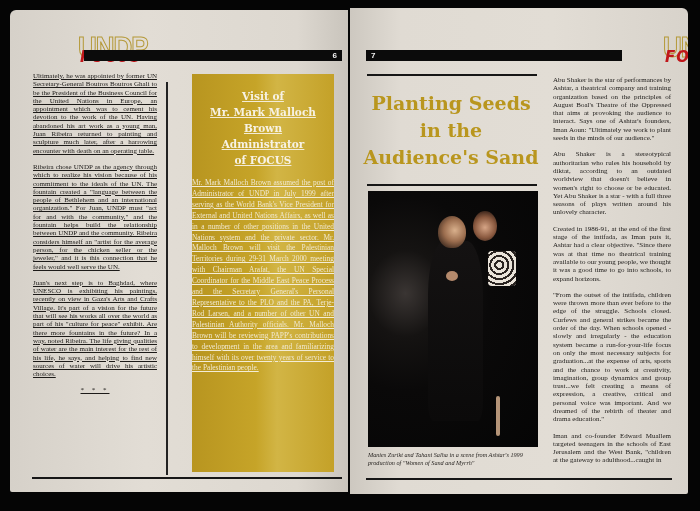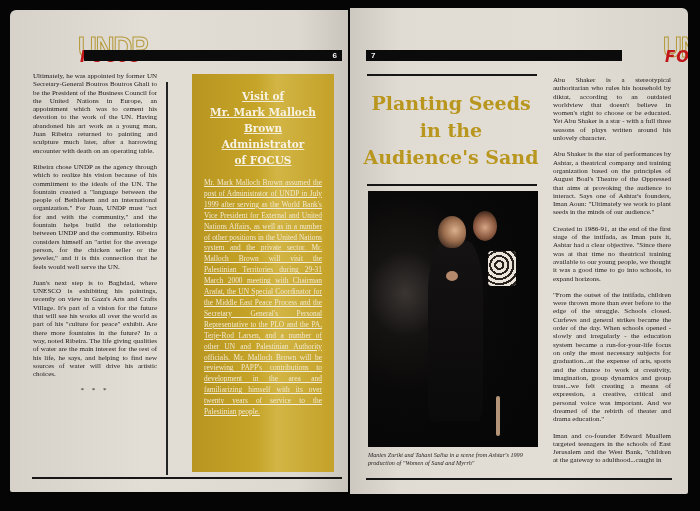--- a/index.html
+++ b/index.html
@@ -25,21 +25,21 @@
 
   .col { position: absolute; font-size: 7px; line-height: 8.3px; color: #1c1a18; text-align: justify; }
   .col p { margin-bottom: 8px; }
   .stars { text-align: center; letter-spacing: 3px; font-size: 7px; }
 
   .vrule { position: absolute; width: 1.5px; background: #222; }
   .hrule { position: absolute; height: 1.5px; background: #161616; }
 
   .sidebar { position: absolute; background: linear-gradient(90deg, #b89520 0%, #c6a428 45%, #d2b545 60%, #c4a128 100%); color: #f3ecd6; }
   .sidebar h2 { font-family: "DejaVu Serif", serif; font-weight: bold; text-align: center; font-size: 10.5px; line-height: 16px; color: #f7f2e4; margin: 14px 6px 10px; }
-  .sidebar .body { font-size: 7.4px; line-height: 10.9px; text-align: justify; padding: 0 12px; color: #f0e8cf; }
+  .sidebar .body { font-size: 7.4px; line-height: 10.9px; text-align: justify; padding: 0 0; color: #f0e8cf; }
 
   .headline { position: absolute; font-family: "DejaVu Serif", serif; font-weight: bold; color: #b9961e; text-align: center; font-size: 19px; line-height: 27px; }
 
   .photo { position: absolute; background: radial-gradient(ellipse at 22% 40%, #3a3533 0%, #151312 20%, #0a0909 45%, #050505 100%); overflow: hidden; }
   .photo .fig1 { position: absolute; left: 70px; top: 25px; width: 28px; height: 32px; border-radius: 50% 50% 45% 45%; background: radial-gradient(circle at 60% 45%, #d9b08c 0%, #9c6e4f 45%, #2a1c15 90%); }
   .photo .fig2 { position: absolute; left: 105px; top: 20px; width: 24px; height: 30px; border-radius: 50%; background: radial-gradient(circle at 50% 55%, #d6a586 0%, #8b5a40 50%, #1a0f0b 95%); }
   .photo .body1 { position: absolute; left: 60px; top: 50px; width: 55px; height: 180px; background: linear-gradient(180deg, #141212 0%, #0b0a0a 100%); border-radius: 30% 30% 10% 10%; }
   .photo .cloth { position: absolute; left: 120px; top: 60px; width: 28px; height: 35px; background: repeating-radial-gradient(circle at 40% 40%, #e9e3d9 0 3px, #2a2421 3px 5px); border-radius: 4px; }
   .photo .hand { position: absolute; left: 78px; top: 80px; width: 12px; height: 10px; border-radius: 50%; background: #b58a6c; }
   .photo .leg { position: absolute; left: 128px; top: 205px; width: 4px; height: 40px; background: #b49478; border-radius: 2px; }
@@ -51,21 +51,21 @@
 
 <div class="page page-left">
   <div class="logo" style="left:22px; top:23px;">
     <span class="undp">UNDP</span>
     <span class="focus">FOCUS</span>
   </div>
   <div class="bar" style="left:74px; top:40px; width:258px;">
     <span class="pagenum" style="right:5px;">6</span>
   </div>
 
-  <div class="col" style="left:23px; top:62px; width:124px;">
+  <div class="col" style="left:23px; top:62px; width:124px;text-decoration:underline;">
     <p>Ultimately, he was appointed by former UN Secretary-General Boutros Boutros Ghali to be the President of the Business Council for the United Nations in Europe, an appointment which was to cement his devotion to the work of the UN. Having abandoned his art work as a young man, Juan Ribeira returned to painting and sculpture much later, after a harrowing encounter with death on an operating table.</p>
     <p>Ribeira chose UNDP as the agency through which to realize his vision because of his commitment to the ideals of the UN. The fountain created a "language between the people of Bethlehem and an international organization." For Juan, UNDP must "act for and with the community," and the fountain helps build the relationship between UNDP and the community. Ribeira considers himself an "artist for the average person, for the chicken seller or the jeweler," and it is this connection that he feels would well serve the UN.</p>
     <p>Juan's next step is to Baghdad, where UNESCO is exhibiting his paintings, recently on view in Gaza's Arts and Crafts Village. It's part of a vision for the future that will see his works all over the world as part of his "culture for peace" exhibit. Are there more fountains in the future? In a way, noted Ribeira. The life giving qualities of water are the main interest for the rest of his life, he says, and helping to find new sources of water will drive his artistic choices.</p>
     <div class="stars">* * *</div>
   </div>
 
   <div class="vrule" style="left:156px; top:72px; height:393px;"></div>
 
   <div class="sidebar" style="left:182px; top:64px; width:142px; height:398px;text-decoration:underline;">
     <h2>
@@ -101,21 +101,21 @@
     <div class="body1"></div>
     <div class="fig1"></div>
     <div class="fig2"></div>
     <div class="cloth"></div>
     <div class="hand"></div>
     <div class="leg"></div>
   </div>
   <div class="caption" style="left:18px; top:443px; width:172px;">Manies Zurikt and Tahani Salha in a scene from Ashtar's 1999 production of "Women of Sand and Myrrh"</div>
 
   <div class="col" style="left:203px; top:68px; width:118px;">
+    <p>Abu Shaker is the star of performances by Ashtar, a theatrical company and training organization based on the principles of August Boal's Theatre of the Oppressed that aims at provoking the audience to interact. Says one of Ashtar's founders, Iman Aoun: "Ultimately we work to plant seeds in the minds of our audience."</p>
     <p>Abu Shaker is a stereotypical authoritarian who rules his household by diktat, according to an outdated worldview that doesn't believe in women's right to choose or be educated. Yet Abu Shaker is a star - with a full three seasons of plays written around his unlovely character.</p>
-    <p>Abu Shaker is the star of performances by Ashtar, a theatrical company and training organization based on the principles of August Boal's Theatre of the Oppressed that aims at provoking the audience to interact. Says one of Ashtar's founders, Iman Aoun: "Ultimately we work to plant seeds in the minds of our audience."</p>
     <p>Created in 1986-91, at the end of the first stage of the intifada, as Iman puts it, Ashtar had a clear objective. "Since there was at that time no theatrical training available to our young people, we thought it was a good time to go into schools, to expand horizons.</p>
     <p>"From the outset of the intifada, children were thrown more than ever before to the edge of the struggle. Schools closed. Curfews and general strikes became the order of the day. When schools opened - slowly and irregularly - the education system became a run-for-your-life focus on only the most necessary subjects for graduation...at the expense of arts, sports and the chance to work at creativity, imagination, group dynamics and group trust...we felt creating a means of expression, a creative, critical and personal voice was important. And we dreamed of the rebirth of theater and drama education."</p>
     <p>Iman and co-founder Edward Muallem targeted teenagers in the schools of East Jerusalem and the West Bank, "children at the gateway to adulthood...caught in</p>
   </div>
 
   <div class="hrule" style="left:16px; top:470px; width:306px;"></div>
 </div>
 
 </body></html>

